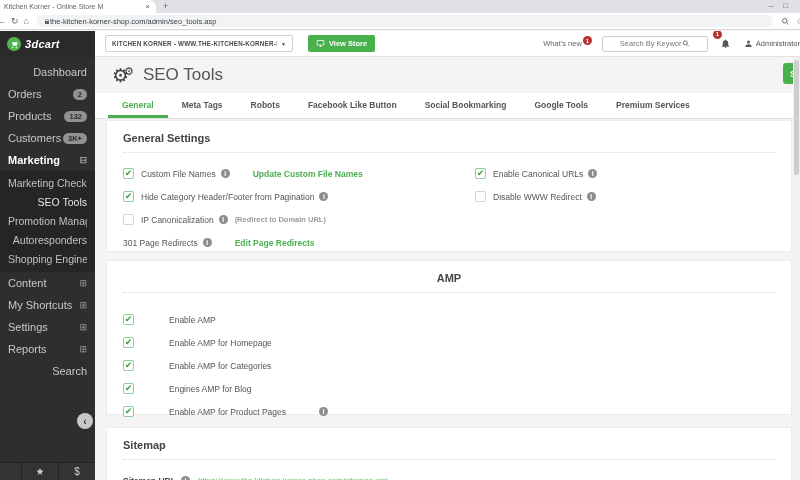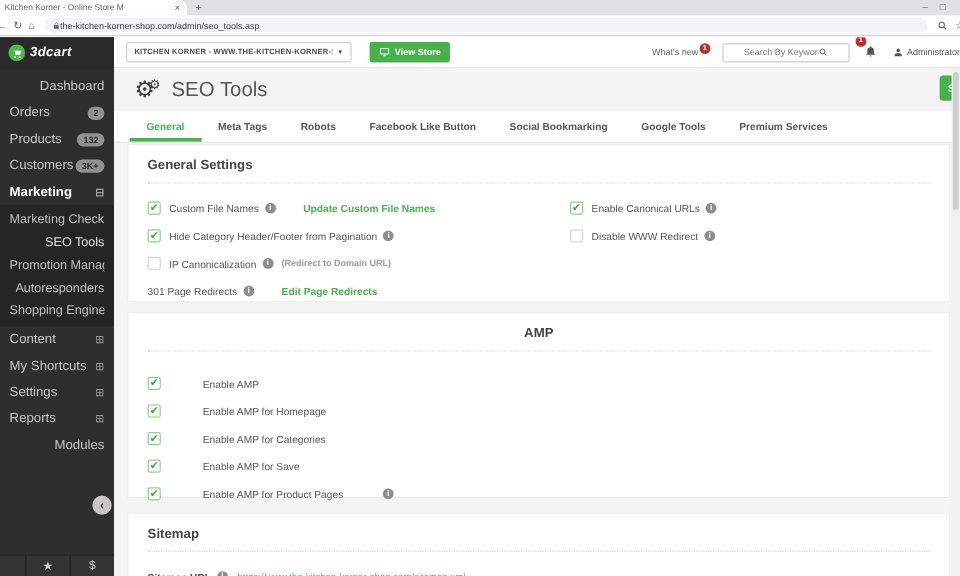--- a/index.html
+++ b/index.html
@@ -245,21 +245,21 @@
       </div>
       <div class="nav-item">
         <span class="lbl">Settings</span>
         <span class="boxic">⊞</span>
       </div>
       <div class="nav-item">
         <span class="lbl">Reports</span>
         <span class="boxic">⊞</span>
       </div>
       <div class="nav-item">
-        <span class="lbl">Modules</span>
+        <span class="lbl">Search</span>
       </div>
     </div>
     <div class="collapse-btn">‹</div>
     <div class="side-bottom">
       <div class="cell c1"></div>
       <div class="cell c2">
           <span>★</span>
         </div>
       <div class="cell c3">
           <span>$</span>
@@ -339,21 +339,21 @@
         <div class="row">
           <span class="cb checked"></span>
           <span>Enable AMP for Homepage</span>
         </div>
         <div class="row">
           <span class="cb checked"></span>
           <span>Enable AMP for Categories</span>
         </div>
         <div class="row">
           <span class="cb checked"></span>
-          <span>Enable AMP for Save</span>
+          <span>Engines AMP for Blog</span>
         </div>
         <div class="row">
           <span class="cb checked"></span>
           <span>Enable AMP for Product Pages</span>
           <span class="info"></span>
         </div>
       </div>
 
       <div class="card sitemap">
         <h3>Sitemap</h3>

